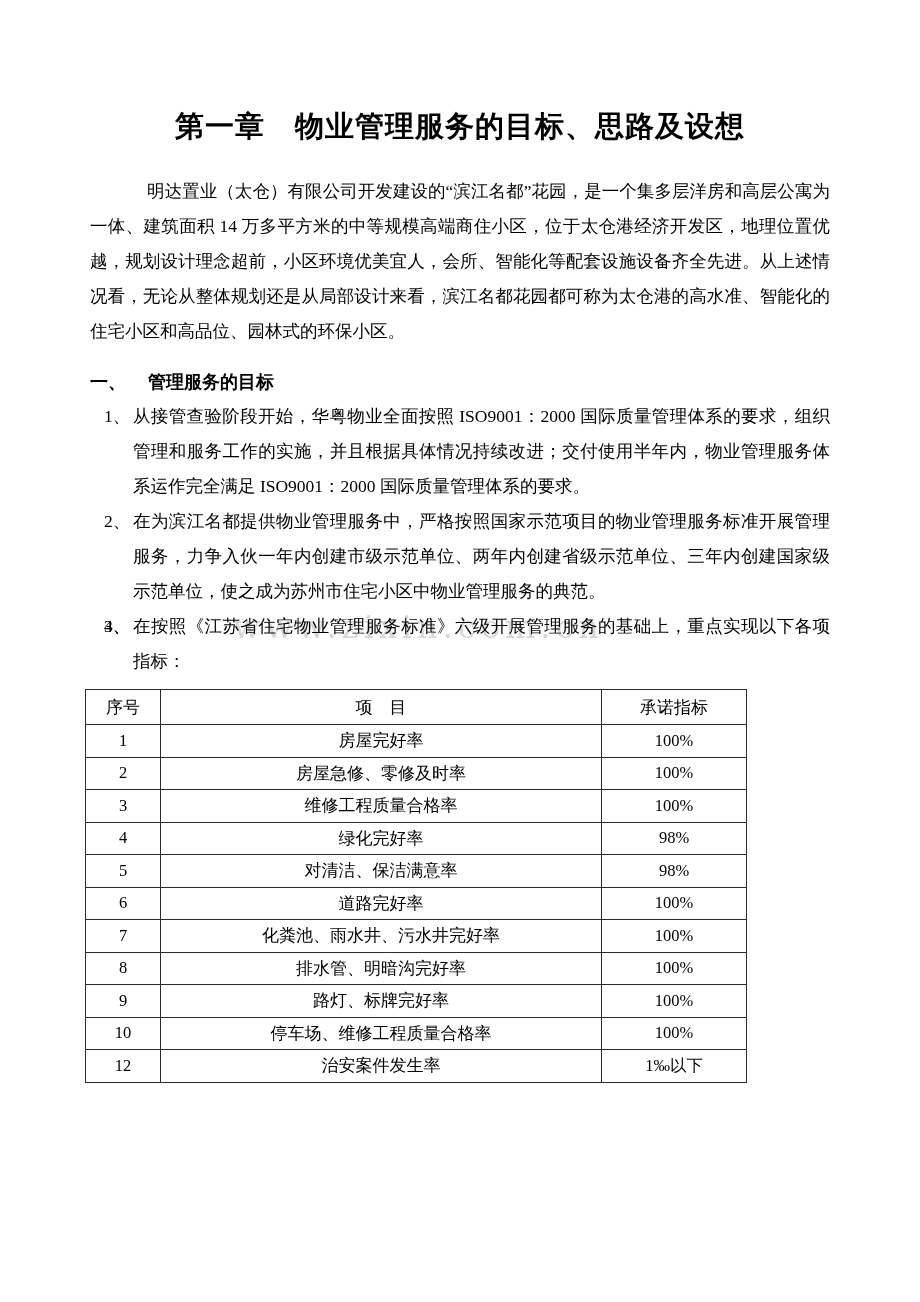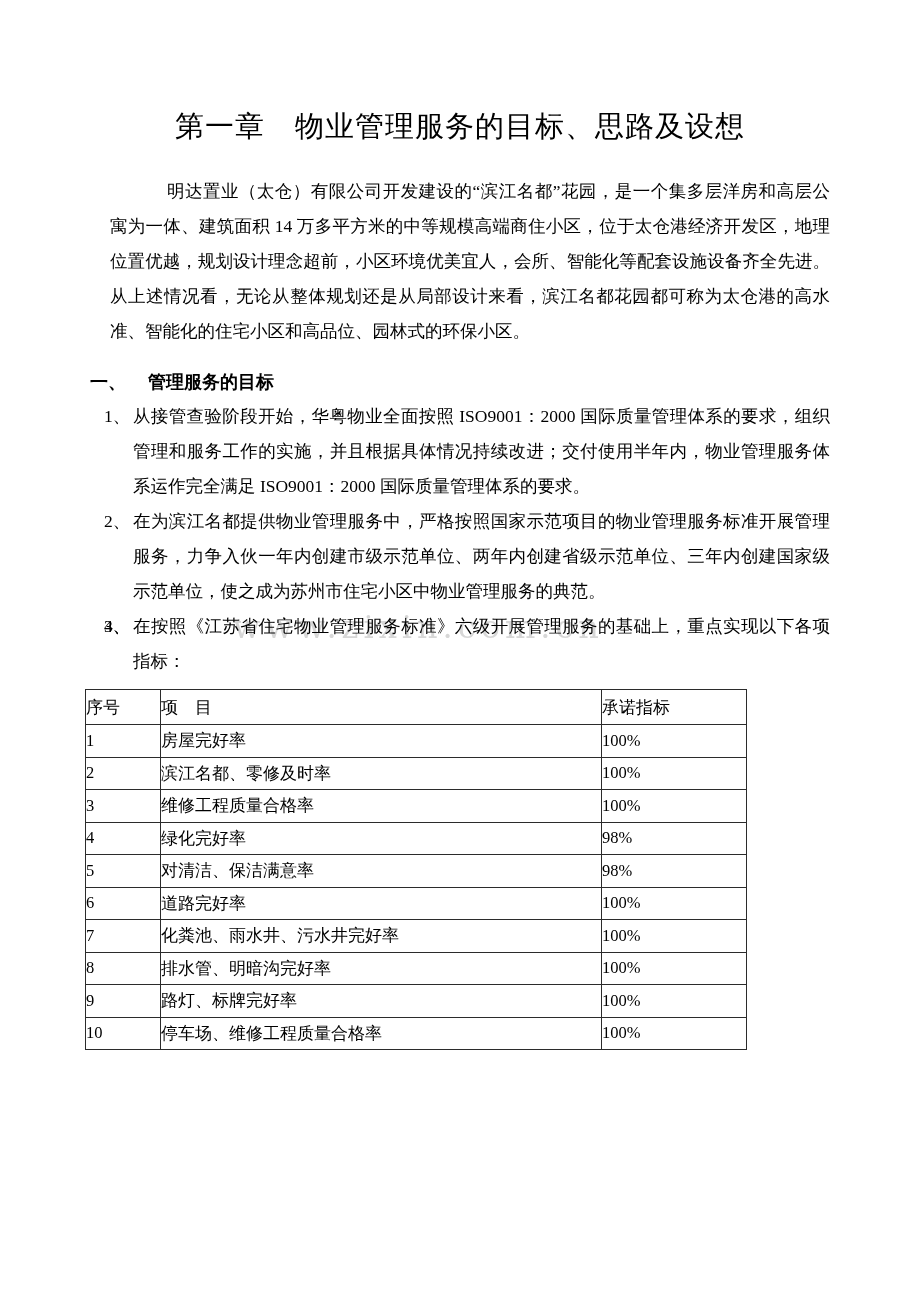--- a/index.html
+++ b/index.html
@@ -25,35 +25,34 @@
     letter-spacing:5px;
     color:#d7d7d7;
     z-index:0;
     white-space:nowrap;
     user-select:none;
   }
   .doc-title{
     padding-top:104px;
     text-align:center;
     font-family:"Liberation Sans","DejaVu Sans",sans-serif;
-    font-weight:normal;
+    font-weight:bold;
     font-size:29px;
     line-height:44px;
     letter-spacing:1px;
   }
   .para{
     margin:0;
     font-size:17.5px;
     line-height:35px;
     text-align:justify;
     text-indent:57px;
   }
   .para-block{
     margin-top:26px;
-    margin-left:20px;
   }
   .section-heading{
     margin-top:16px;
     font-family:"Liberation Sans","DejaVu Sans",sans-serif;
     font-weight:bold;
     font-size:18px;
     line-height:34px;
     display:flex;
   }
   .section-heading .sec-num{
@@ -75,21 +74,21 @@
   table.commit{
     border-collapse:collapse;
     margin-left:-5px;
     margin-top:10px;
     width:661px;
     table-layout:fixed;
     font-size:17px;
   }
   table.commit th, table.commit td{
     border:1.5px solid #2b2b2b;
-    text-align:left;
+    text-align:center;
     vertical-align:middle;
     padding:0;
     height:31.5px;
     font-weight:normal;
     overflow:hidden;
   }
   table.commit th{height:34px;}
   col.c-idx{width:75px;}
   col.c-item{width:441px;}
   col.c-target{width:145px;}
@@ -148,21 +147,21 @@
       </tr>
     </thead>
     <tbody>
         <tr>
           <td class="idx-cell">1</td>
           <td>房屋完好率</td>
           <td class="num-cell">100%</td>
         </tr>
         <tr>
           <td class="idx-cell">2</td>
-          <td>滨江名都、零修及时率</td>
+          <td>房屋急修、零修及时率</td>
           <td class="num-cell">100%</td>
         </tr>
         <tr>
           <td class="idx-cell">3</td>
           <td>维修工程质量合格率</td>
           <td class="num-cell">100%</td>
         </tr>
         <tr>
           <td class="idx-cell">4</td>
           <td>绿化完好率</td>
@@ -191,16 +190,21 @@
         <tr>
           <td class="idx-cell">9</td>
           <td>路灯、标牌完好率</td>
           <td class="num-cell">100%</td>
         </tr>
         <tr>
           <td class="idx-cell">10</td>
           <td>停车场、维修工程质量合格率</td>
           <td class="num-cell">100%</td>
         </tr>
+        <tr>
+          <td class="idx-cell">12</td>
+          <td>治安案件发生率</td>
+          <td class="num-cell">1‰以下</td>
+        </tr>
       </tbody>
   </table>
 
 </div>
 
 </body></html>

